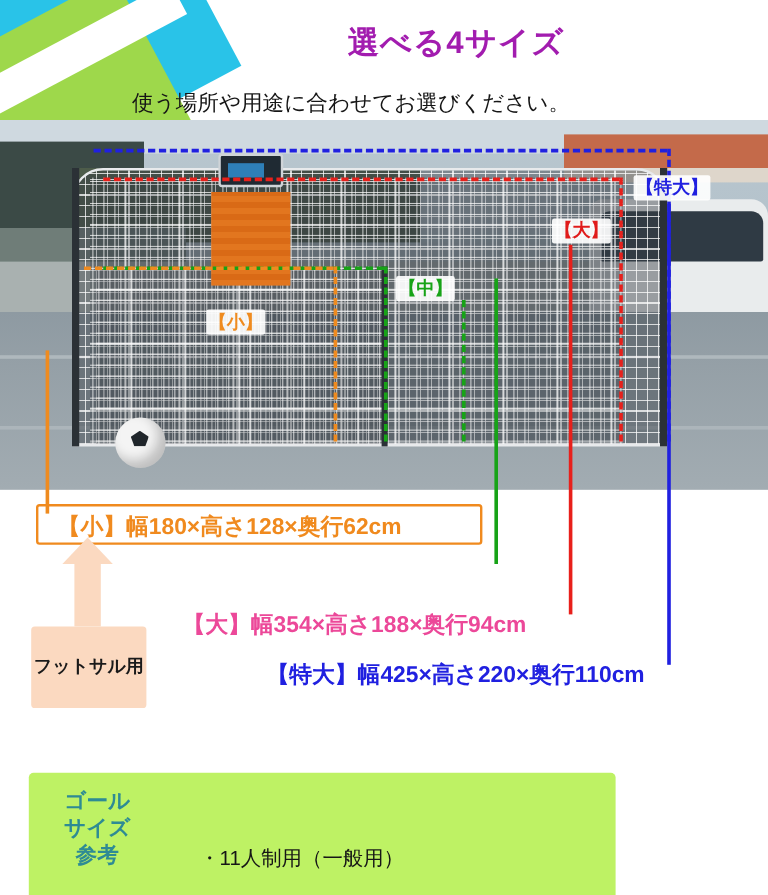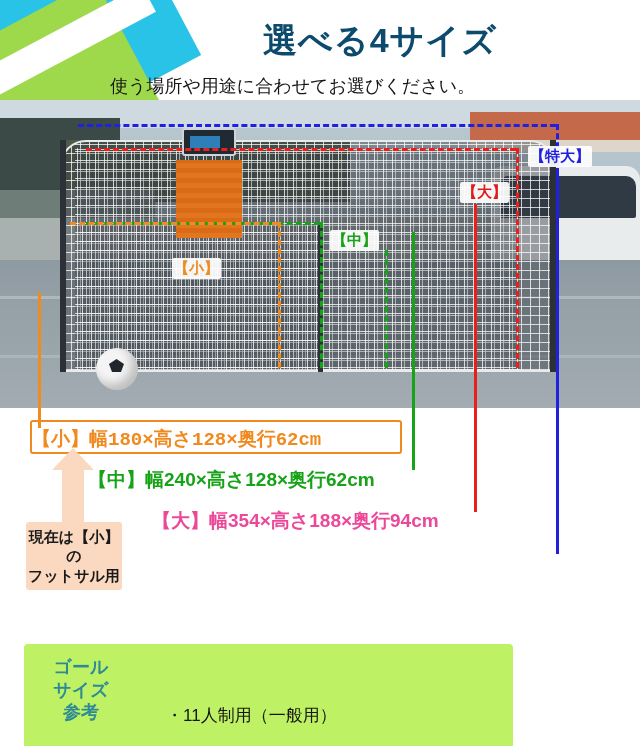--- a/index.html
+++ b/index.html
@@ -37,23 +37,23 @@
   .hdr-white {
     position: absolute; left: -30px; top: 28px;
     width: 190px; height: 30px;
     background: #ffffff;
     transform: rotate(-28deg);
   }
   .hdr-title {
     position: absolute; left: 140px; top: 18px;
     width: 480px;
     text-align: center;
-    font-size: 34px;
+    font-size: 26px;
     font-weight: bold;
-    color: #0c4a6e;
+    color: #a21caf;
     letter-spacing: 1px;
   }
   .hdr-sub {
     position: absolute; left: 110px; top: 74px;
     width: 510px;
     text-align: left;
     font-size: 18px;
     color: #161616;
   }
 
@@ -175,21 +175,21 @@
   .lbl-m  { color: #17a317; }
   .lbl-s  { color: #ef8b1f; }
 
   
   .specs { position: absolute; left: 0; top: 420px; width: 640px; height: 200px; }
   .spec {
     position: absolute;
     font-size: 19px; font-weight: bold;
     white-space: nowrap;
   }
-  .spec-s  { left: 32px;  top: 6px;  color: #f08a1e; font-family: Liberation Mono, monospace; }
+  .spec-s  { left: 48px;  top: 6px;  color: #f08a1e; }
   .spec-m  { left: 88px;  top: 47px; color: #17a317; }
   .spec-l  { left: 152px; top: 88px; color: #ec4899; }
   .spec-xl { left: 222px; top: 129px; color: #2020e0; }
 
   .spec-box-s {
     position: absolute; left: 30px; top: 0px;
     width: 372px; height: 34px;
     border: 2px solid #f08a1e; border-radius: 3px;
   }
 
@@ -298,28 +298,27 @@
   </div>
 
   <div style="position:absolute;left:38px;top:292px;width:3px;height:136px;background:#ef8b1f;"></div>
   <div style="position:absolute;left:412px;top:232px;width:3px;height:238px;background:#17a317;"></div>
   <div style="position:absolute;left:474px;top:204px;width:3px;height:308px;background:#e8201b;"></div>
   <div style="position:absolute;left:556px;top:168px;width:3px;height:386px;background:#2020e0;"></div>
 
   <div class="specs">
     <div class="spec-box-s"></div>
     <div class="spec spec-s">【小】幅180×高さ128×奥行62cm</div>
-    <div class="spec spec-m">【中】幅240×高さ128×奥行62cm</div>
     <div class="spec spec-l">【大】幅354×高さ188×奥行94cm</div>
+    <div class="spec spec-xl">【特大】幅425×高さ220×奥行110cm</div>
   </div>
 
   <div class="arrow-head"></div>
   <div class="arrow-up"></div>
   <div class="note-box">
-    <span>現在は【小】の</span>
     <span>フットサル用</span>
   </div>
 
   <div class="ref">
     <div class="ref-title">
       <div>ゴール</div>
       <div>サイズ</div>
       <div>参考</div>
     </div>
     <div class="ref-rows">

